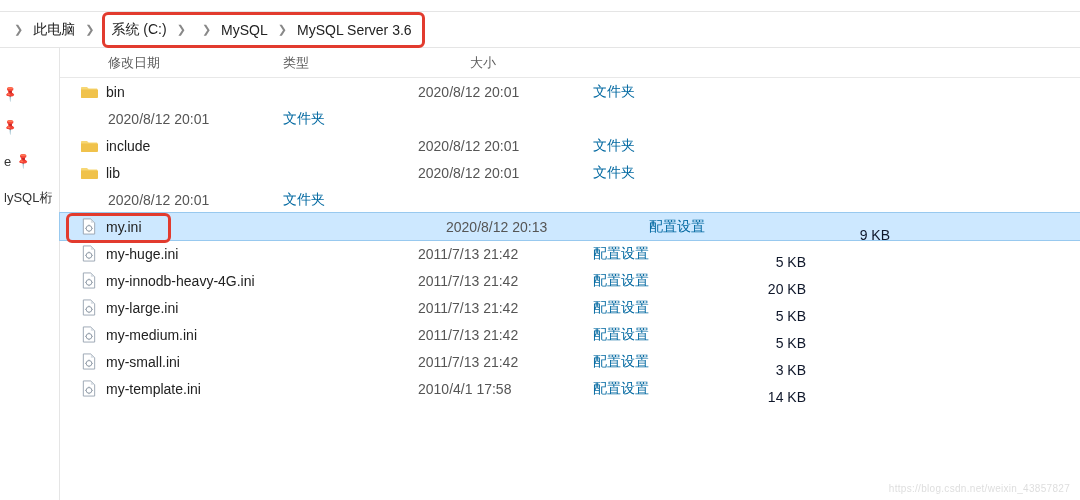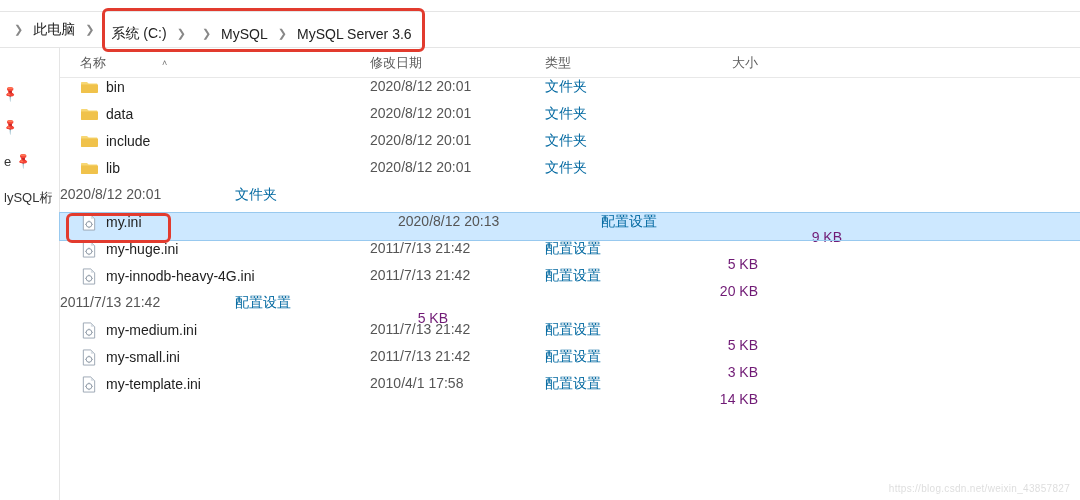--- a/index.html
+++ b/index.html
@@ -34,21 +34,21 @@
   }
   .bc-sep {
     color: #888;
     padding: 0 8px;
     font-size: 11px;
   }
   .bc-item { color: #222; padding: 2px 2px; }
   .bc-highlight {
     border: 3px solid #e23b2e;
     border-radius: 6px;
-    padding: 12px 8px 4px 4px;
+    padding: 4px 8px 4px 4px;
     display: inline-flex;
     align-items: center;
   }
   .main {
     display: flex;
     height: calc(100% - 48px);
   }
   .sidebar {
     width: 60px;
     border-right: 1px solid #e5e5e5;
@@ -75,40 +75,40 @@
   }
   .header-row {
     display: flex;
     align-items: center;
     height: 30px;
     border-bottom: 1px solid #e8e8e8;
     color: #5b5b5b;
     font-size: 13px;
   }
   .col-name   { width: 310px; padding-left: 20px; display:flex; align-items:center; gap:6px;}
-  .col-date   { width: 175px; }
+  .col-date   { width: 175px; margin-left: 48px; }
   .col-type   { width: 115px; }
   .col-size   { width: 110px; text-align: right; padding-right: 12px;}
   .sort-caret { font-size: 9px; color: #777; margin-left: 50px;}
   .row {
     display: flex;
-    align-items: flex-start;
+    align-items: center;
     height: 27px;
     font-size: 14px;
     color: #444;
   }
   .row.selected {
     background: #cde8ff;
     outline: 1px solid #98c9ef;
     gap: 28px;
   }
   .row .col-name { display: flex; align-items: center; gap: 8px; color:#222;}
   .row .col-date { color: #555; }
   .row .col-type { color: #0369a1; }
-  .row .col-size { color: #701a75; margin-top: 16px; }
+  .row .col-size { color: #0f172a; margin-top: 16px; }
   .icon {
     width: 18px; height: 18px;
     display: inline-flex; align-items: center; justify-content: center;
     flex-shrink: 0;
   }
   .folder-icon svg { width: 17px; height: 14px; }
   .file-icon svg { width: 14px; height: 17px; }
   .highlight-file {
     position: absolute;
     border: 3px solid #e23b2e;
@@ -164,79 +164,66 @@
       <span class="cut sidebar-text-cut">e</span>
       <span class="pin-icon">📌</span>
     </div>
     <div class="pin">
       <span class="cut sidebar-text-cut">lySQL桁</span>
     </div>
   </div>
 
   <div class="content">
     <div class="header-row">
-      <div class="col-name">
-        <span>名称</span>
-        <span class="sort-caret">˄</span>
-      </div>
       <div class="col-date">修改日期</div>
       <div class="col-type">类型</div>
       <div class="col-size" style="text-align:right;">大小</div>
     </div>
     <div id="rows">
         <div class="row">
           <div class="col-name">
             <span class="icon folder-icon">
               <svg viewBox="0 0 20 16">
                 <path fill="#f7d774" d="M1 2h6l2 2h10v10a1 1 0 0 1-1 1H1a1 1 0 0 1-1-1V3a1 1 0 0 1 1-1z"></path>
                 <path fill="#f0c24b" d="M0 5h20v9a1 1 0 0 1-1 1H1a1 1 0 0 1-1-1z"></path>
               </svg>
             </span>
             <span>bin</span>
           </div>
           <div class="col-date">2020/8/12 20:01</div>
           <div class="col-type">文件夹</div>
           <div class="col-size"></div>
         </div>
         <div class="row">
+          <div class="col-date">2020/8/12 20:01</div>
+          <div class="col-type">文件夹</div>
+          <div class="col-size"></div>
+        </div>
+        <div class="row">
           <div class="col-name">
             <span class="icon folder-icon">
               <svg viewBox="0 0 20 16">
                 <path fill="#f7d774" d="M1 2h6l2 2h10v10a1 1 0 0 1-1 1H1a1 1 0 0 1-1-1V3a1 1 0 0 1 1-1z"></path>
                 <path fill="#f0c24b" d="M0 5h20v9a1 1 0 0 1-1 1H1a1 1 0 0 1-1-1z"></path>
               </svg>
             </span>
-            <span>data</span>
+            <span>include</span>
           </div>
           <div class="col-date">2020/8/12 20:01</div>
           <div class="col-type">文件夹</div>
           <div class="col-size"></div>
         </div>
         <div class="row">
           <div class="col-name">
             <span class="icon folder-icon">
               <svg viewBox="0 0 20 16">
                 <path fill="#f7d774" d="M1 2h6l2 2h10v10a1 1 0 0 1-1 1H1a1 1 0 0 1-1-1V3a1 1 0 0 1 1-1z"></path>
                 <path fill="#f0c24b" d="M0 5h20v9a1 1 0 0 1-1 1H1a1 1 0 0 1-1-1z"></path>
               </svg>
             </span>
-            <span>include</span>
-          </div>
-          <div class="col-date">2020/8/12 20:01</div>
-          <div class="col-type">文件夹</div>
-          <div class="col-size"></div>
-        </div>
-        <div class="row">
-          <div class="col-name">
-            <span class="icon folder-icon">
-              <svg viewBox="0 0 20 16">
-                <path fill="#f7d774" d="M1 2h6l2 2h10v10a1 1 0 0 1-1 1H1a1 1 0 0 1-1-1V3a1 1 0 0 1 1-1z"></path>
-                <path fill="#f0c24b" d="M0 5h20v9a1 1 0 0 1-1 1H1a1 1 0 0 1-1-1z"></path>
-              </svg>
-            </span>
             <span>lib</span>
           </div>
           <div class="col-date">2020/8/12 20:01</div>
           <div class="col-type">文件夹</div>
           <div class="col-size"></div>
         </div>
         <div class="row">
           <div class="col-date">2020/8/12 20:01</div>
           <div class="col-type">文件夹</div>
           <div class="col-size"></div>
@@ -283,20 +270,31 @@
                 <path stroke="#8a96a3" d="M7 8v-1M7 15v-1M4 11h-1M11 11h-1"></path>
               </svg>
             </span>
             <span>my-innodb-heavy-4G.ini</span>
           </div>
           <div class="col-date">2011/7/13 21:42</div>
           <div class="col-type">配置设置</div>
           <div class="col-size">20 KB</div>
         </div>
         <div class="row">
+          <div class="col-name">
+            <span class="icon file-icon">
+              <svg viewBox="0 0 14 18">
+                <path fill="#fff" stroke="#9aa6b2" d="M1 1h8l4 4v12H1z"></path>
+                <path fill="#d7dde3" d="M9 1v4h4z"></path>
+                <circle cx="7" cy="11" r="3" fill="none" stroke="#8a96a3" stroke-width="1"></circle>
+                <path stroke="#8a96a3" d="M7 8v-1M7 15v-1M4 11h-1M11 11h-1"></path>
+              </svg>
+            </span>
+            <span>my-large.ini</span>
+          </div>
           <div class="col-date">2011/7/13 21:42</div>
           <div class="col-type">配置设置</div>
           <div class="col-size">5 KB</div>
         </div>
         <div class="row">
           <div class="col-name">
             <span class="icon file-icon">
               <svg viewBox="0 0 14 18">
                 <path fill="#fff" stroke="#9aa6b2" d="M1 1h8l4 4v12H1z"></path>
                 <path fill="#d7dde3" d="M9 1v4h4z"></path>

